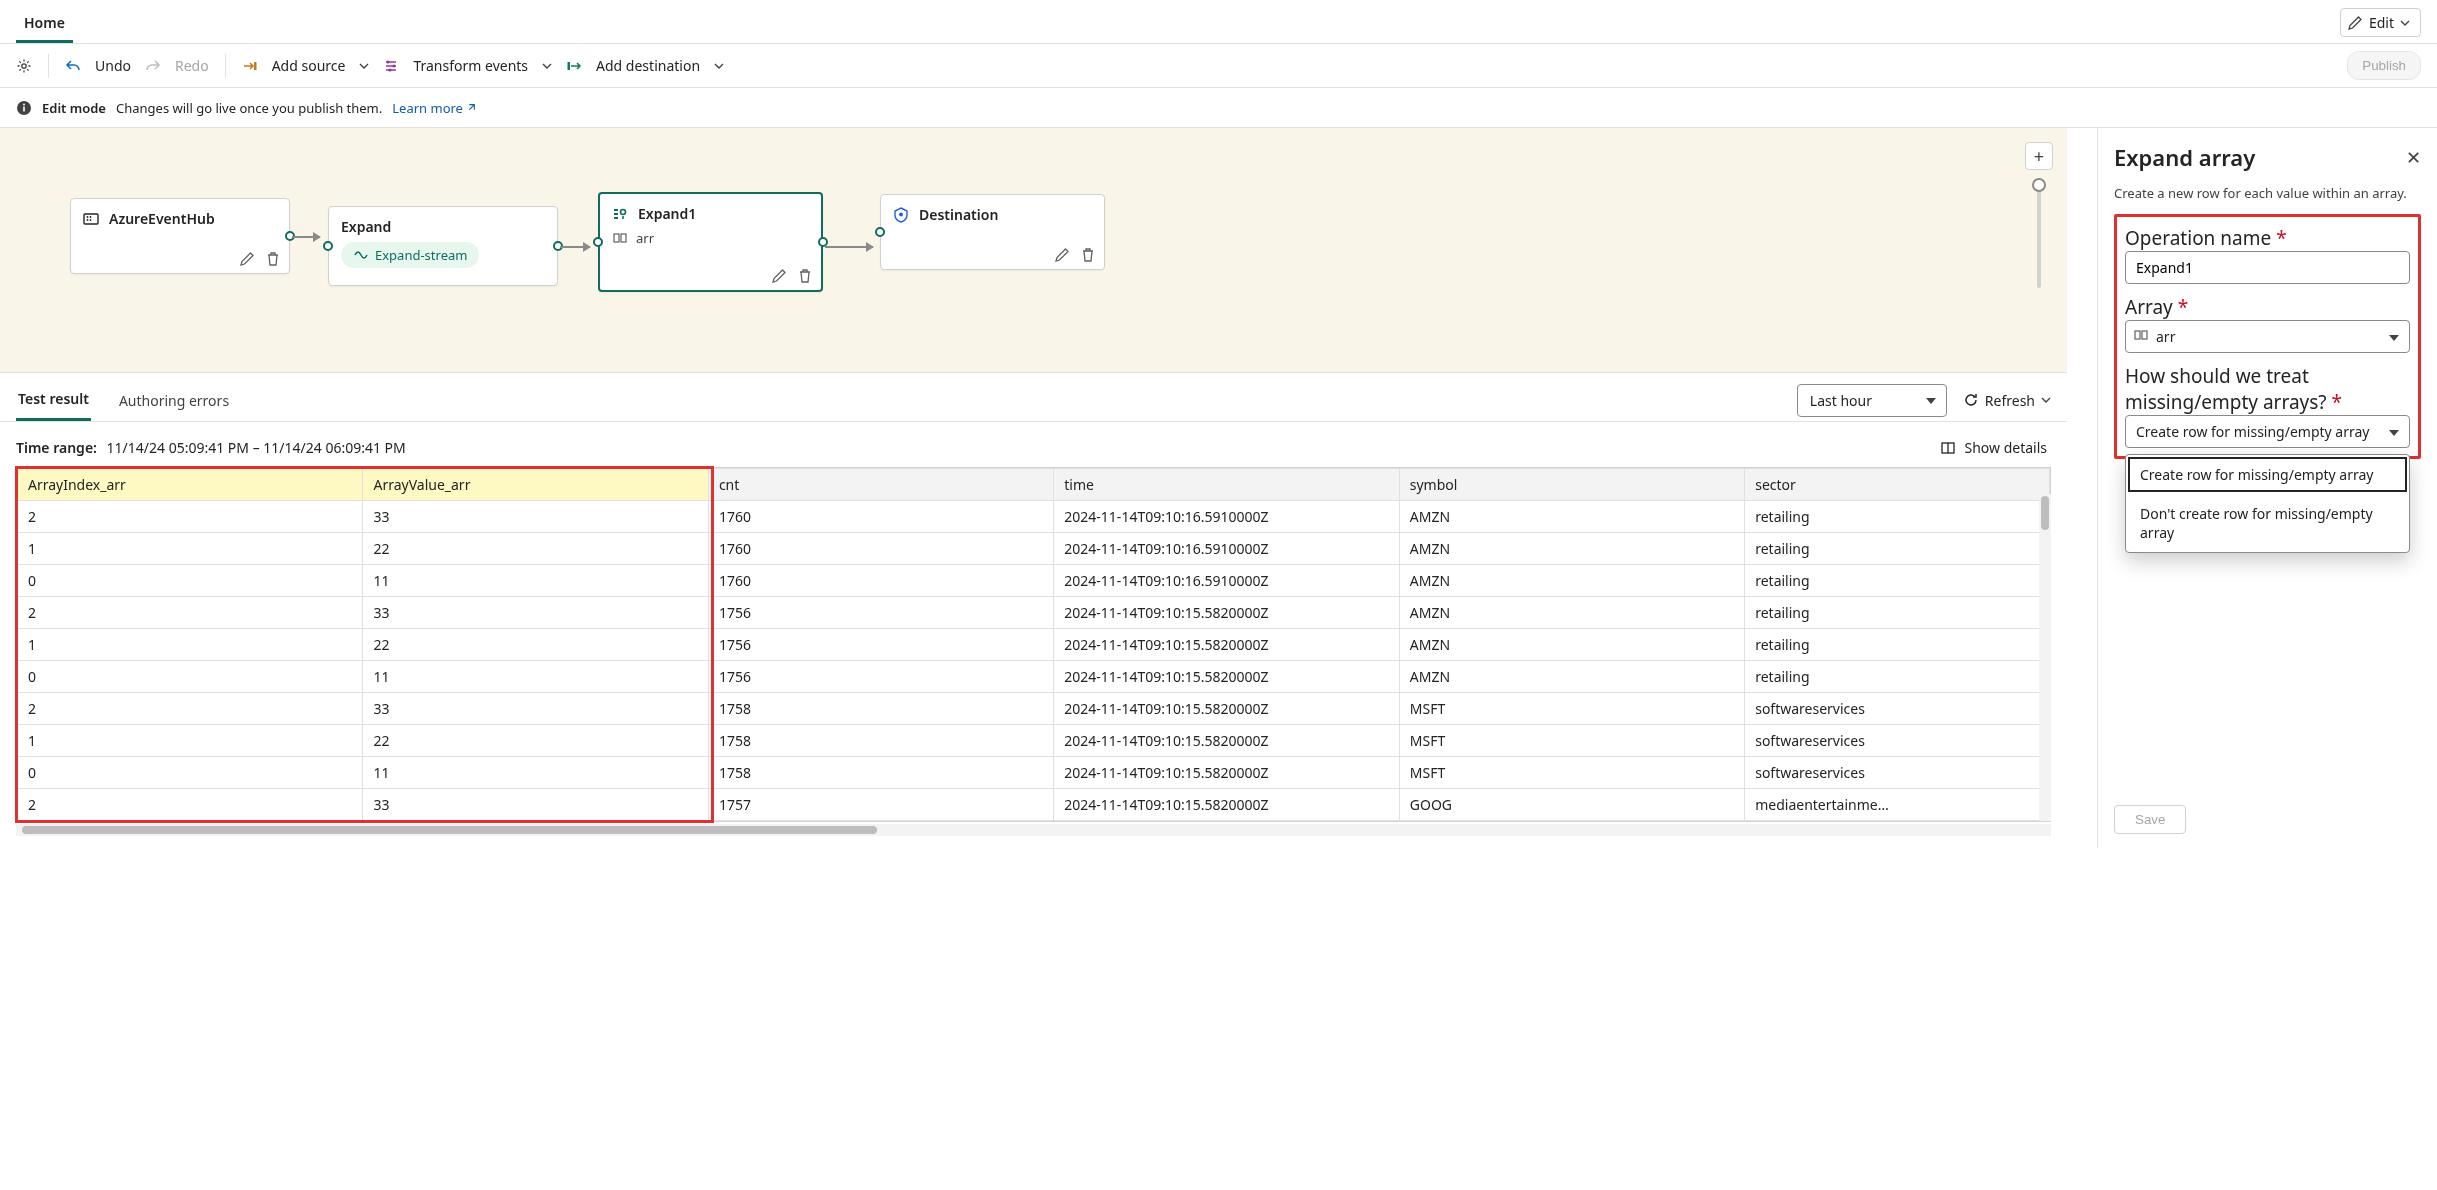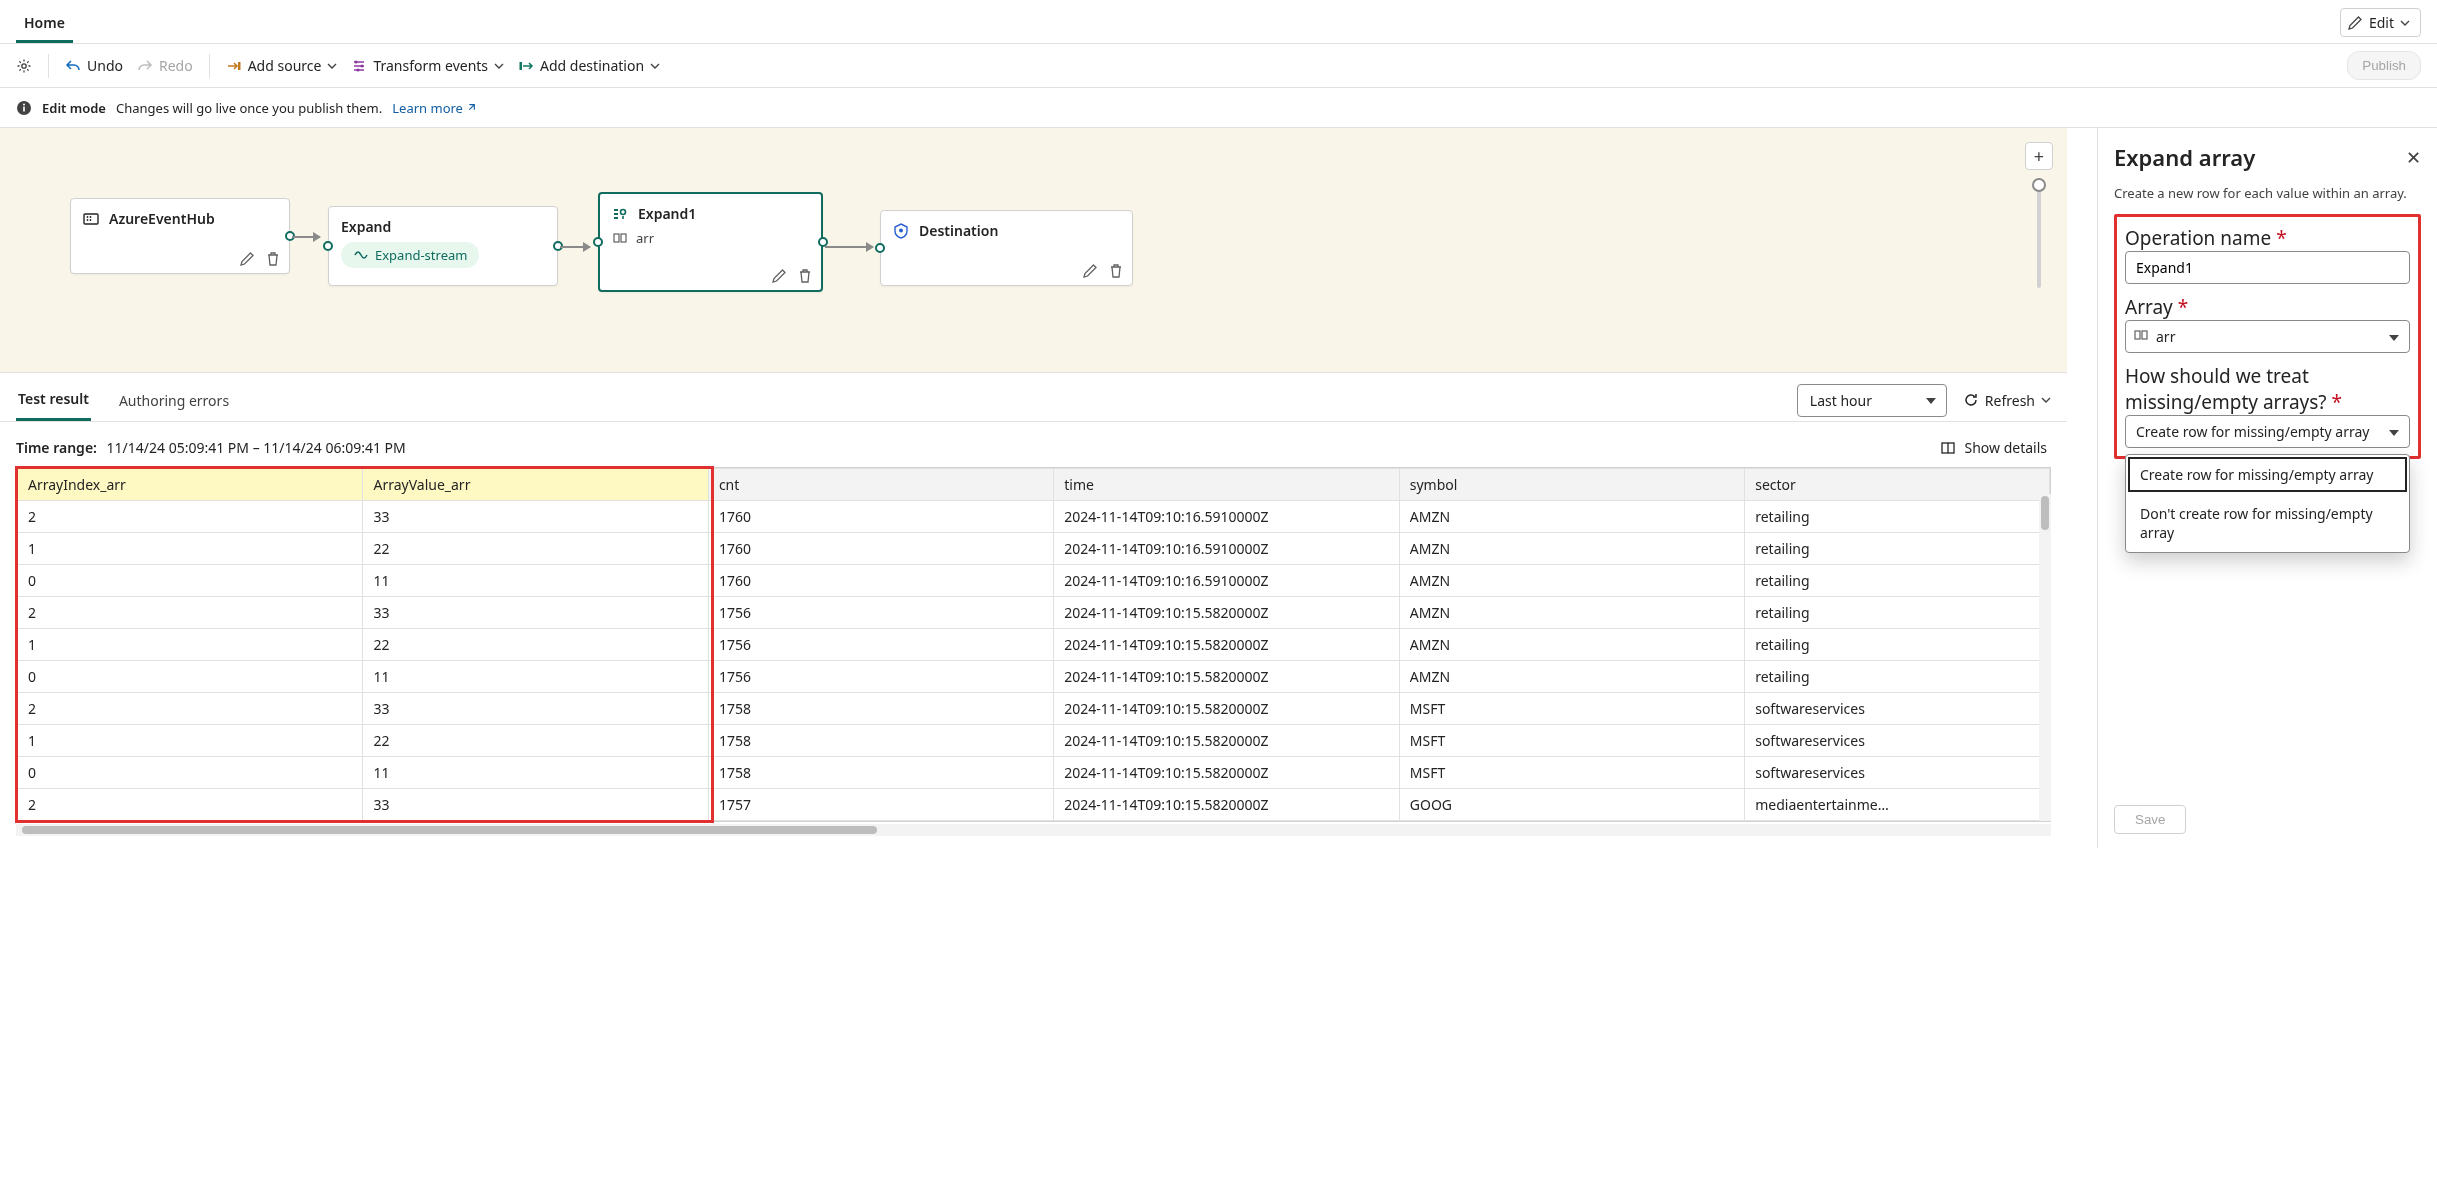--- a/index.html
+++ b/index.html
@@ -2,21 +2,21 @@
 <html><head>
 <meta charset="utf-8">
 <style>
   html,body{margin:0;padding:0;font-family:"Segoe UI",system-ui,sans-serif;font-size:14px;color:#242424;background:#fff;}
   *{box-sizing:border-box;}
   .tab-bar{height:44px;border-bottom:1px solid #e1e1e1;display:flex;align-items:flex-end;justify-content:space-between;padding:0 16px;}
   .tab-home{padding:10px 8px 8px;font-weight:600;border-bottom:3px solid #0f6c5f;}
   .edit-btn{border:1px solid #d1d1d1;border-radius:4px;padding:4px 10px 4px 6px;display:flex;align-items:center;gap:6px;margin-bottom:6px;cursor:pointer;}
   .toolbar{height:44px;display:flex;align-items:center;gap:14px;padding:0 16px;border-bottom:1px solid #e1e1e1;}
   .tb-sep{width:1px;height:24px;background:#e1e1e1;margin:0 2px;}
-  .tb-item{display:flex;align-items:center;gap:6px;cursor:pointer;color:#242424;white-space:nowrap;}
+  .tb-item{display:flex;align-items:center;gap:14px;cursor:pointer;color:#242424;white-space:nowrap;}
   .tb-item.dis{color:#a6a6a6;cursor:default;}
   .publish{margin-left:auto;border:1px solid #e5e5e5;background:#f5f5f5;color:#a6a6a6;border-radius:12px;padding:6px 14px;}
   .info-bar{height:40px;background:#fff;border-bottom:1px solid #e1e1e1;display:flex;align-items:center;gap:10px;padding:0 16px;font-size:13px;}
   .info-bar b{font-weight:600;}
   .info-bar a{color:#115ea3;text-decoration:none;}
   .workspace{display:flex;height:calc(100% - 128px);}
   .left-pane{flex:1;min-width:0;display:flex;flex-direction:column;}
   .canvas-wrap{background:#f9f5e8;position:relative;height:245px;border-bottom:1px solid #e1e1e1;}
   .canvas{position:relative;width:100%;height:100%;}
   .node{position:absolute;background:#fff;border:1px solid #d1d1d1;border-radius:4px;box-shadow:0 1px 2px rgba(0,0,0,.05);}
@@ -227,21 +227,21 @@
               </svg>
             <svg class="ico" viewBox="0 0 16 16">
                 <path d="M3 4h10M6 4V2h4v2M4 4l1 10h6l1-10" fill="none" stroke="#616161" stroke-width="1.3"></path>
               </svg>
           </div>
           <div class="port" style="left:-7px;top:50%;margin-top:-5px"></div>
           <div class="port" style="right:-7px;top:50%;margin-top:-5px"></div>
         </div>
         <div class="edge" style="left:825px;top:118px;width:48px"></div>
 
-        <div class="node" style="left:880px;top:82px;width:253px;height:76px;">
+        <div class="node" style="left:880px;top:66px;width:225px;height:76px;">
           <div class="title">
             <svg class="ico" viewBox="0 0 16 16">
                 <path d="M8 1l6 3v4c0 4-3 6-6 7-3-1-6-3-6-7V4z" fill="none" stroke="#2a5fd1" stroke-width="1.4"></path>
                 <circle cx="8" cy="7.5" r="2" fill="#2a5fd1"></circle>
               </svg>
             <span>Destination</span>
           </div>
           <div class="node-actions">
             <svg class="ico" viewBox="0 0 16 16">
                 <path d="M11.5 2l2.5 2.5L5.5 13 2 14l1-3.5z" fill="none" stroke="#616161" stroke-width="1.3"></path>

